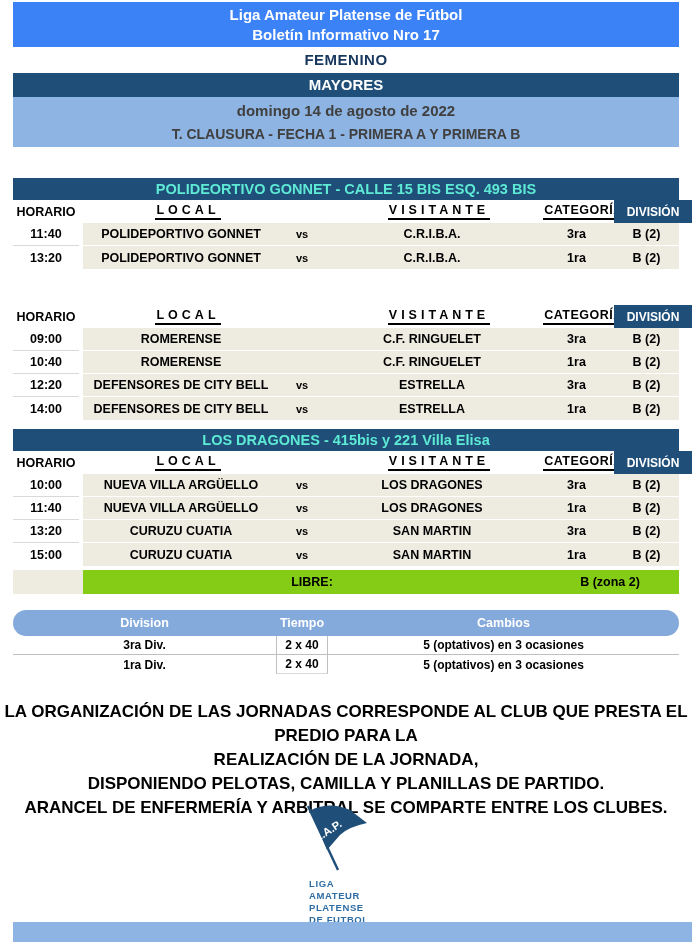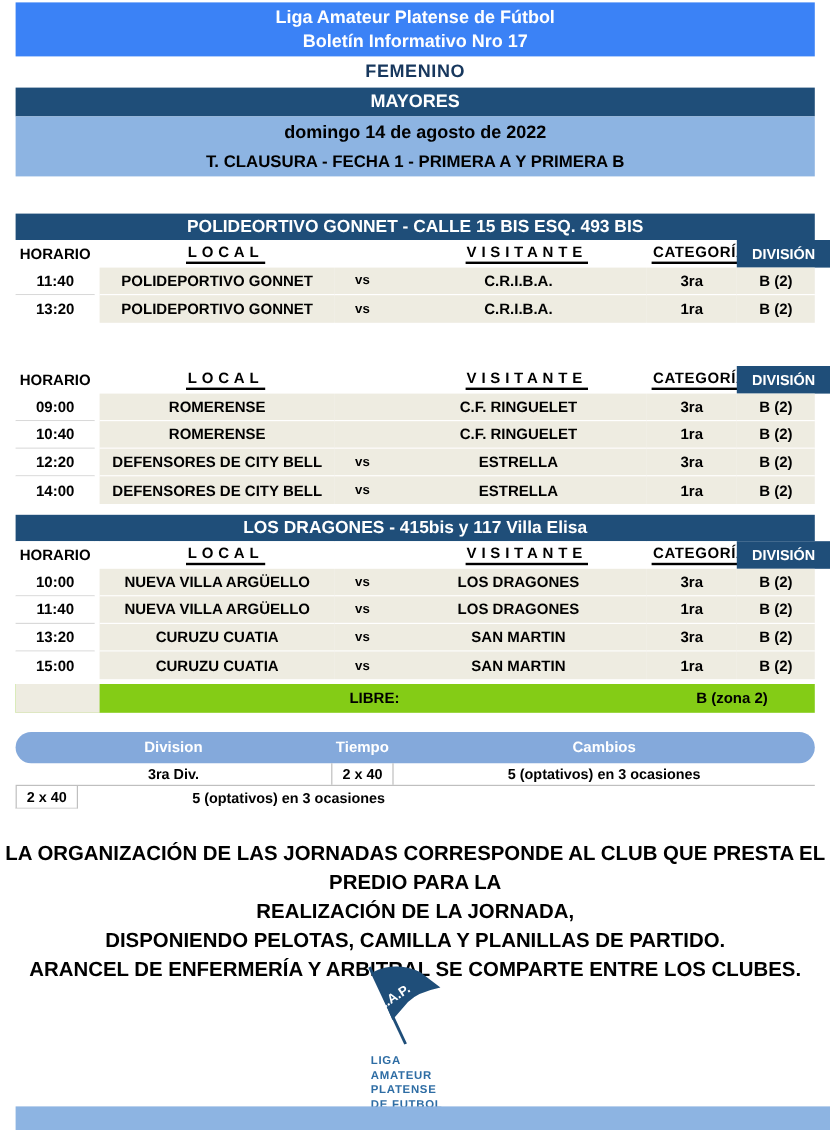--- a/index.html
+++ b/index.html
@@ -12,30 +12,30 @@
 
   
   .band-top { margin-top:2px; height:45px; background:#3b82f6; color:#fff;
     display:flex; flex-direction:column; justify-content:center; text-align:center; }
   .band-top .l1 { font-size:15px; font-weight:bold; line-height:21px; }
   .band-top .l2 { font-size:15px; font-weight:bold; line-height:20px; }
   .femenino { height:26px; line-height:26px; text-align:center; color:#17375d;
     font-size:15px; font-weight:bold; letter-spacing:0.5px; }
   .band-navy { height:24px; line-height:24px; background:#1f4e79; color:#fff;
     text-align:center; font-size:15px; font-weight:bold; }
-  .band-light { height:50px; background:#8db4e2; color:#000000; text-align:center;
+  .band-light { height:50px; background:#8db4e2; color:#404040; text-align:center;
     display:flex; flex-direction:column; justify-content:center; }
   .band-light .l1 { font-size:15px; font-weight:bold; line-height:24px; }
   .band-light .l2 { font-size:14px; font-weight:bold; line-height:22px; }
 
   
   .section { margin-top:31px; }
   .section.s2 { margin-top:36px; }
   .section.s3 { margin-top:9px; }
-  .venue-title { height:22px; line-height:22px; background:#1f4e79; color:#ffffff;
+  .venue-title { height:22px; line-height:22px; background:#1f4e79; color:#5eead4;
     text-align:center; font-size:14.5px; font-weight:bold; }
   .hrow, .mrow { display:flex; }
   .hrow { height:23px; width:679px; }
   .mrow { height:23px; }
   .c { display:flex; align-items:center; justify-content:center; white-space:nowrap; }
   .c.time  { width:66px; font-weight:bold; font-size:12.5px; color:#000; background:#fff; }
   .c.gap   { width:4px; background:#fff; }
   .c.local { width:196px; }
   .c.vs    { width:46px; font-size:11px; font-weight:bold; }
   .c.visit { width:214px; }
@@ -185,21 +185,21 @@
       <div class="c gap"></div>
       <div class="c local beige">DEFENSORES DE CITY BELL</div>
       <div class="c vs beige">vs</div>
       <div class="c visit beige">ESTRELLA</div>
       <div class="c cat beige">1ra</div>
       <div class="c div beige">B (2)</div>
     </div>
   </div>
 
   <div class="inset section s3">
-    <div class="venue-title">LOS DRAGONES - 415bis y 117 Villa Elisa</div>
+    <div class="venue-title">LOS DRAGONES - 415bis y 221 Villa Elisa</div>
     <div class="hrow">
       <div class="c time th-navy">HORARIO</div>
       <div class="c gap"></div>
       <div class="c local th">
           <span class="u ls">LOCAL</span>
         </div>
       <div class="c vs th"></div>
       <div class="c visit th">
           <span class="u ls">VISITANTE</span>
         </div>
@@ -257,20 +257,21 @@
       <div class="rc r1">Division</div>
       <div class="rc r2">Tiempo</div>
       <div class="rc r3">Cambios</div>
     </div>
     <div class="rrow rd rd1">
       <div class="rc r1">3ra Div.</div>
       <div class="rc r2">2 x 40</div>
       <div class="rc r3">5 (optativos) en 3 ocasiones</div>
     </div>
     <div class="rrow rd rd2">
+      <div class="rc r1">1ra Div.</div>
       <div class="rc r2">2 x 40</div>
       <div class="rc r3">5 (optativos) en 3 ocasiones</div>
     </div>
   </div>
 
   <div class="footnotes">
     <div>LA ORGANIZACIÓN DE LAS JORNADAS CORRESPONDE AL CLUB QUE PRESTA EL PREDIO PARA LA</div>
     <div>REALIZACIÓN DE LA JORNADA,</div>
     <div>DISPONIENDO PELOTAS, CAMILLA Y PLANILLAS DE PARTIDO.</div>
     <div>ARANCEL DE ENFERMERÍA Y ARBITRAL SE COMPARTE ENTRE LOS CLUBES.</div>

